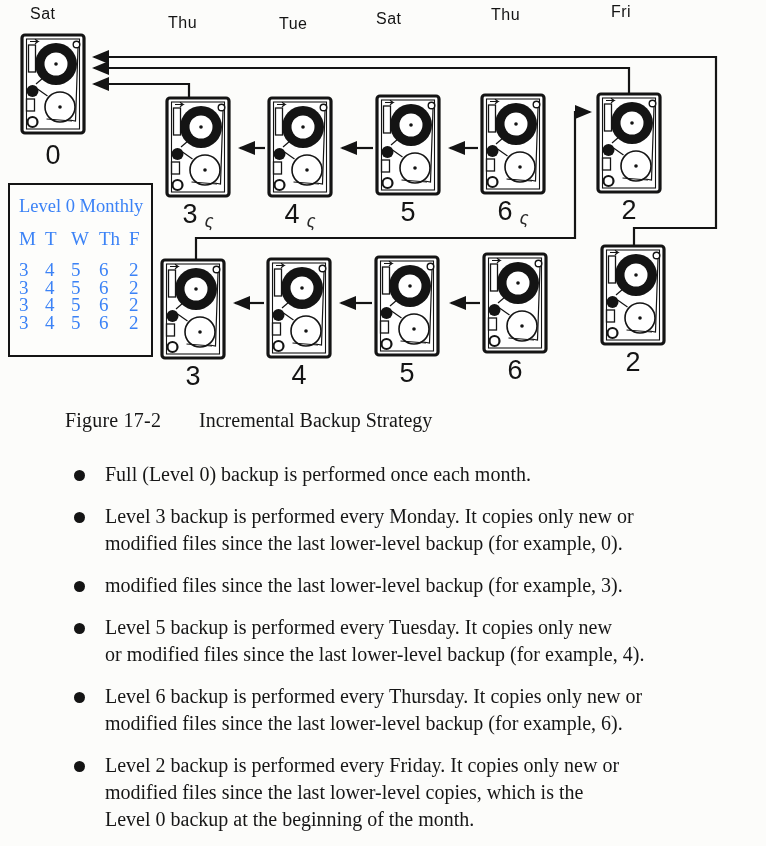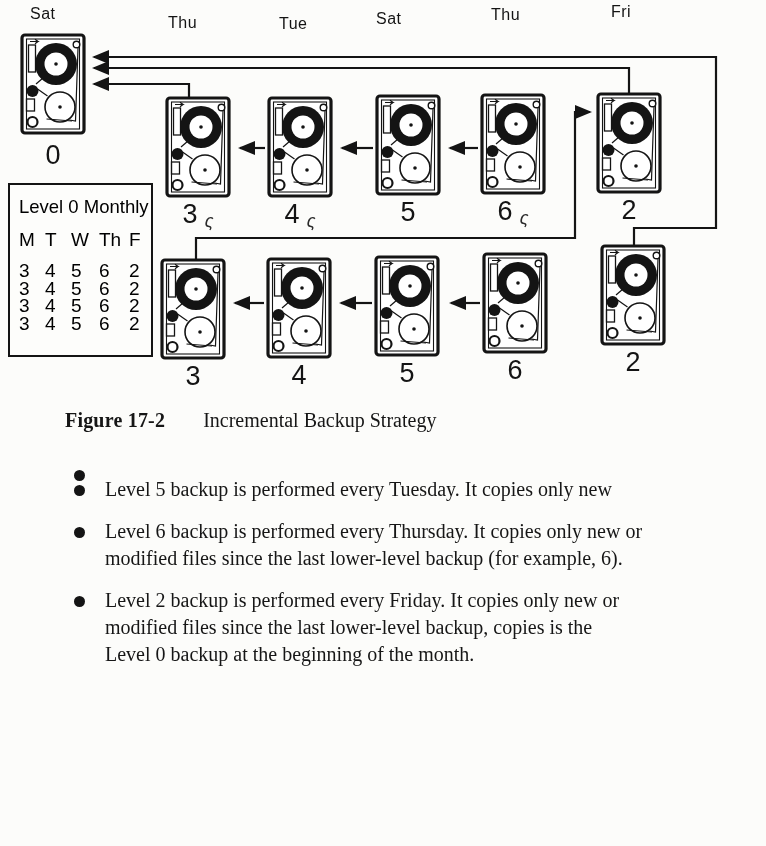--- a/index.html
+++ b/index.html
@@ -21,32 +21,32 @@
     position:absolute;width:66px;text-align:center;
     font-family:"Liberation Sans", sans-serif;font-size:27px;color:#141414;
   }
   .tape-label .mark{
     font-size:18px;font-style:italic;color:#2b2b2b;
     position:relative;top:4px;margin-left:7px;
   }
   .mtable{
     position:absolute;left:8px;top:183px;width:141px;height:170px;
     border:2.5px solid #141414;background:#fdfdfb;
-    font-family:Liberation Sans, sans-serif;color:#000000;
+    font-family:Liberation Serif, serif;color:#3b82f6;
   }
   .mtable-title{padding:11px 0 0 9px;font-size:18.5px;white-space:nowrap;}
   .mtable-grid{
     display:grid;grid-template-columns:26px 26px 28px 30px 20px;
     padding-left:9px;font-size:19px;text-align:left;
   }
   .mtable-grid.hdr{margin-top:11px;}
   .mtable-grid.body{margin-top:11px;line-height:17.5px;}
   
   .caption{position:absolute;left:65px;top:409px;font-size:20px;white-space:nowrap;}
-  .caption .fig{font-weight:bold;letter-spacing:.2px;}
+  .caption .fig{font-weight:normal;letter-spacing:.2px;}
   .caption .ttl{margin-left:38px;}
   .bullets{
     position:absolute;left:72px;top:461px;width:640px;
     list-style:none;margin:0;padding:0;font-size:20px;line-height:27px;
   }
   .bullets li{position:relative;padding-left:33px;margin-bottom:15px;}
   .dot{
     position:absolute;left:2px;top:9px;width:11px;height:11px;border-radius:50%;
     background:#141414;
   }
@@ -220,30 +220,41 @@
     </div>
   </section>
 
   <div class="caption">
     <span class="fig">Figure 17-2</span><span class="ttl">Incremental Backup Strategy</span>
   </div>
 
   <ul class="bullets">
     <li>
       <span class="dot"></span>
+      <div>Full (Level 0) backup is performed once each month.</div>
+    </li>
+    <li>
+      <span class="dot"></span>
+      <div>Level 3 backup is performed every Monday. It copies only new or</div>
+      <div>modified files since the last lower-level backup (for example, 0).</div>
+    </li>
+    <li>
+      <span class="dot"></span>
+      <div>modified files since the last lower-level backup (for example, 3).</div>
     </li>
     <li>
       <span class="dot"></span>
       <div>Level 5 backup is performed every Tuesday. It copies only new</div>
+      <div>or modified files since the last lower-level backup (for example, 4).</div>
     </li>
     <li>
       <span class="dot"></span>
       <div>Level 6 backup is performed every Thursday. It copies only new or</div>
       <div>modified files since the last lower-level backup (for example, 6).</div>
     </li>
     <li>
       <span class="dot"></span>
       <div>Level 2 backup is performed every Friday. It copies only new or</div>
-      <div>modified files since the last lower-level backup, copies is the</div>
+      <div>modified files since the last lower-level copies, which is the</div>
       <div>Level 0 backup at the beginning of the month.</div>
     </li>
   </ul>
 </div>
 
 </body></html>

